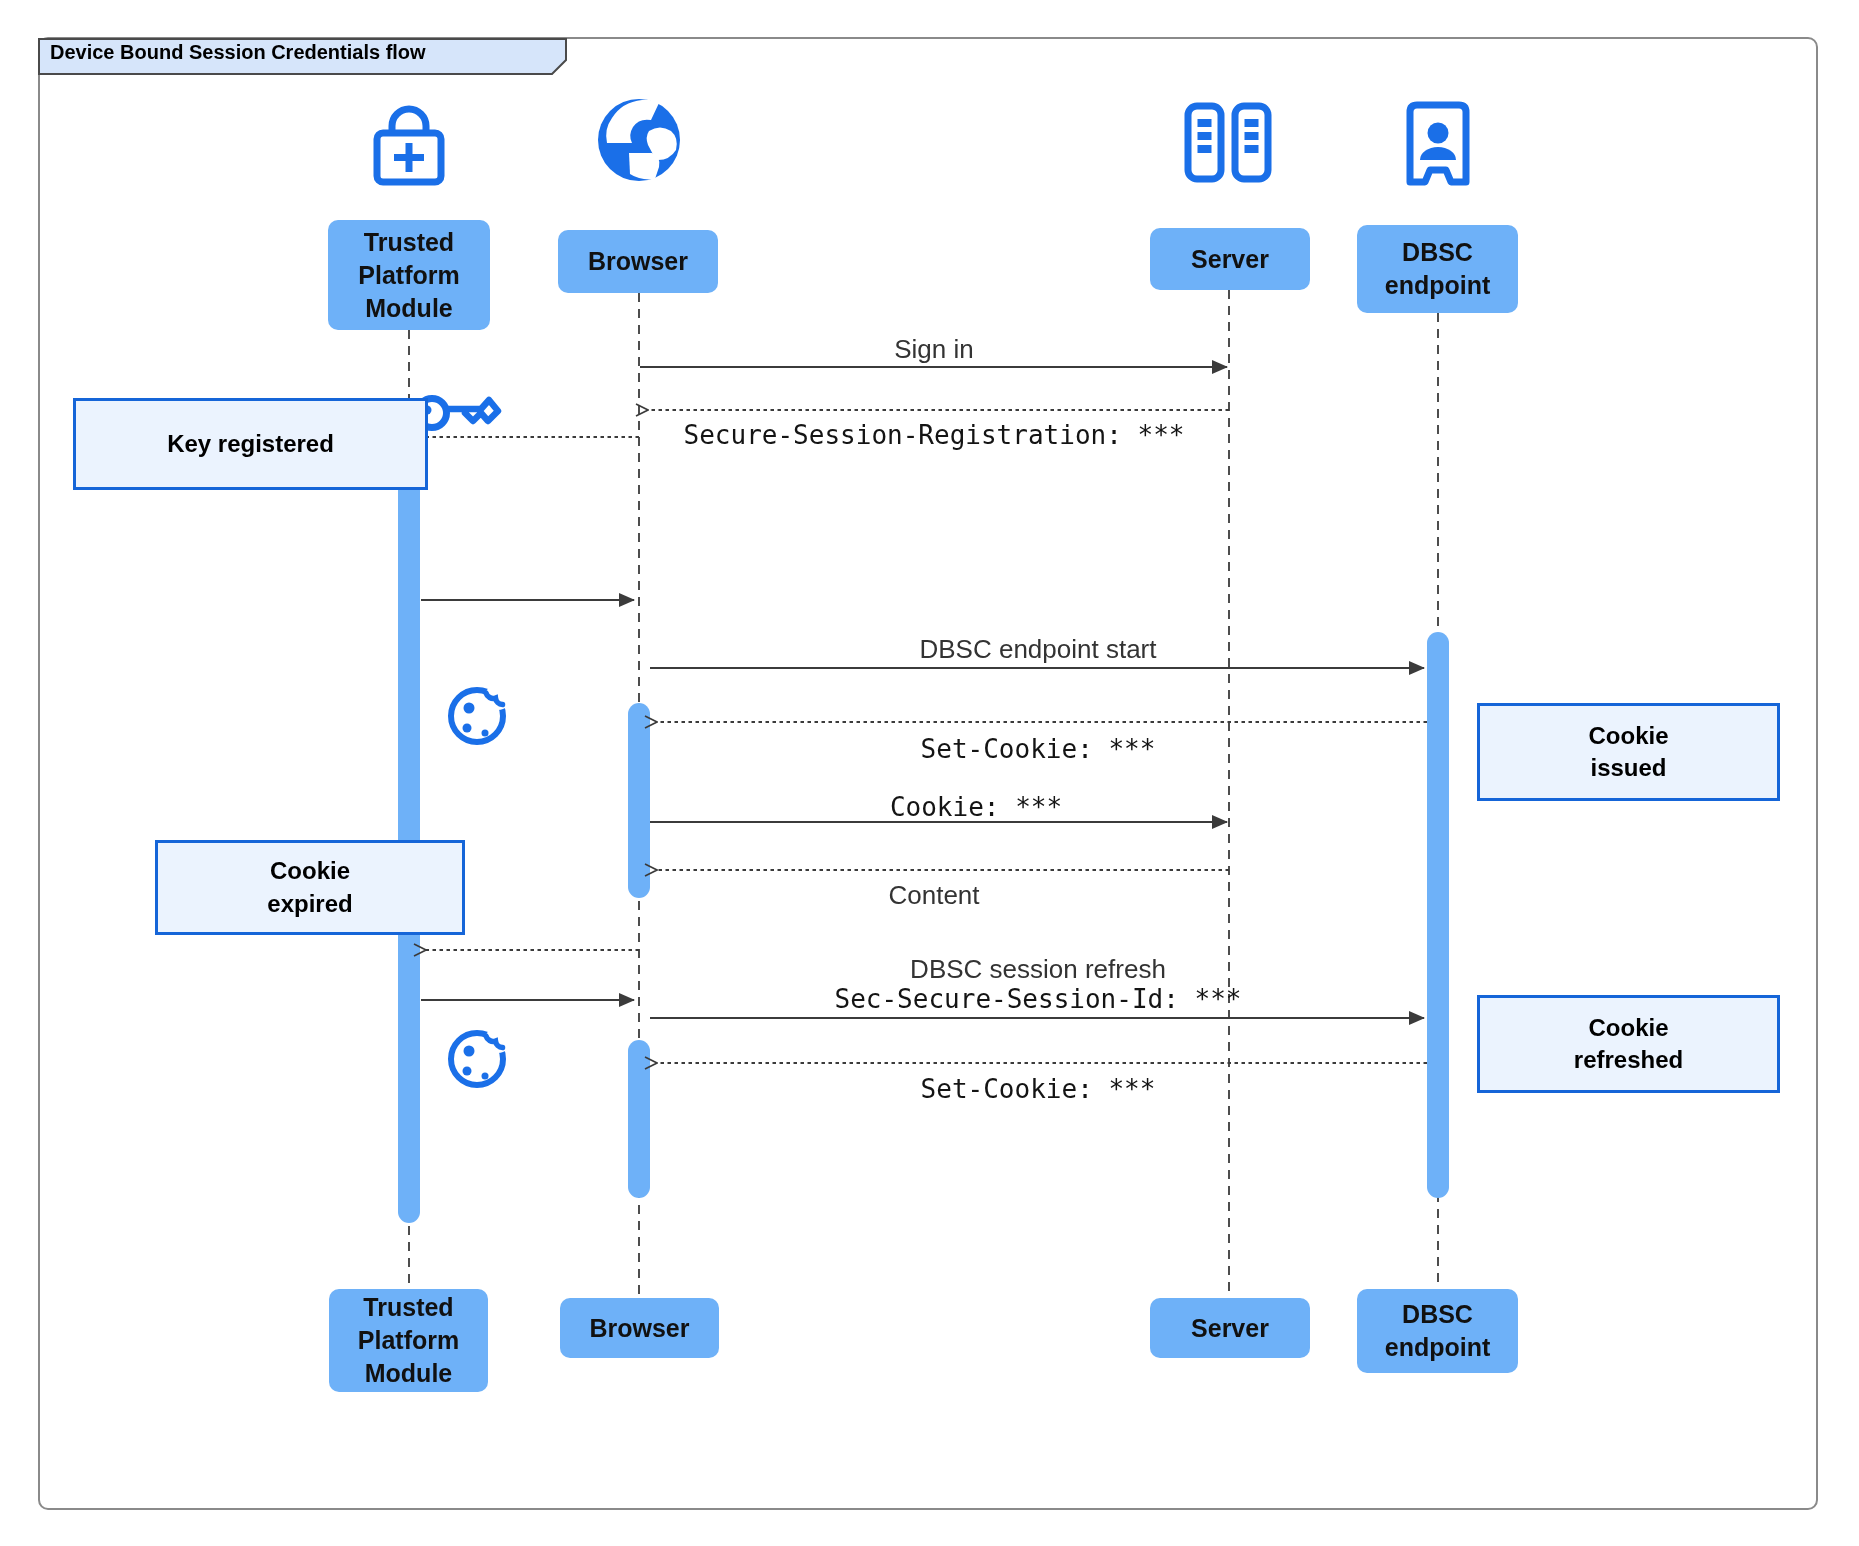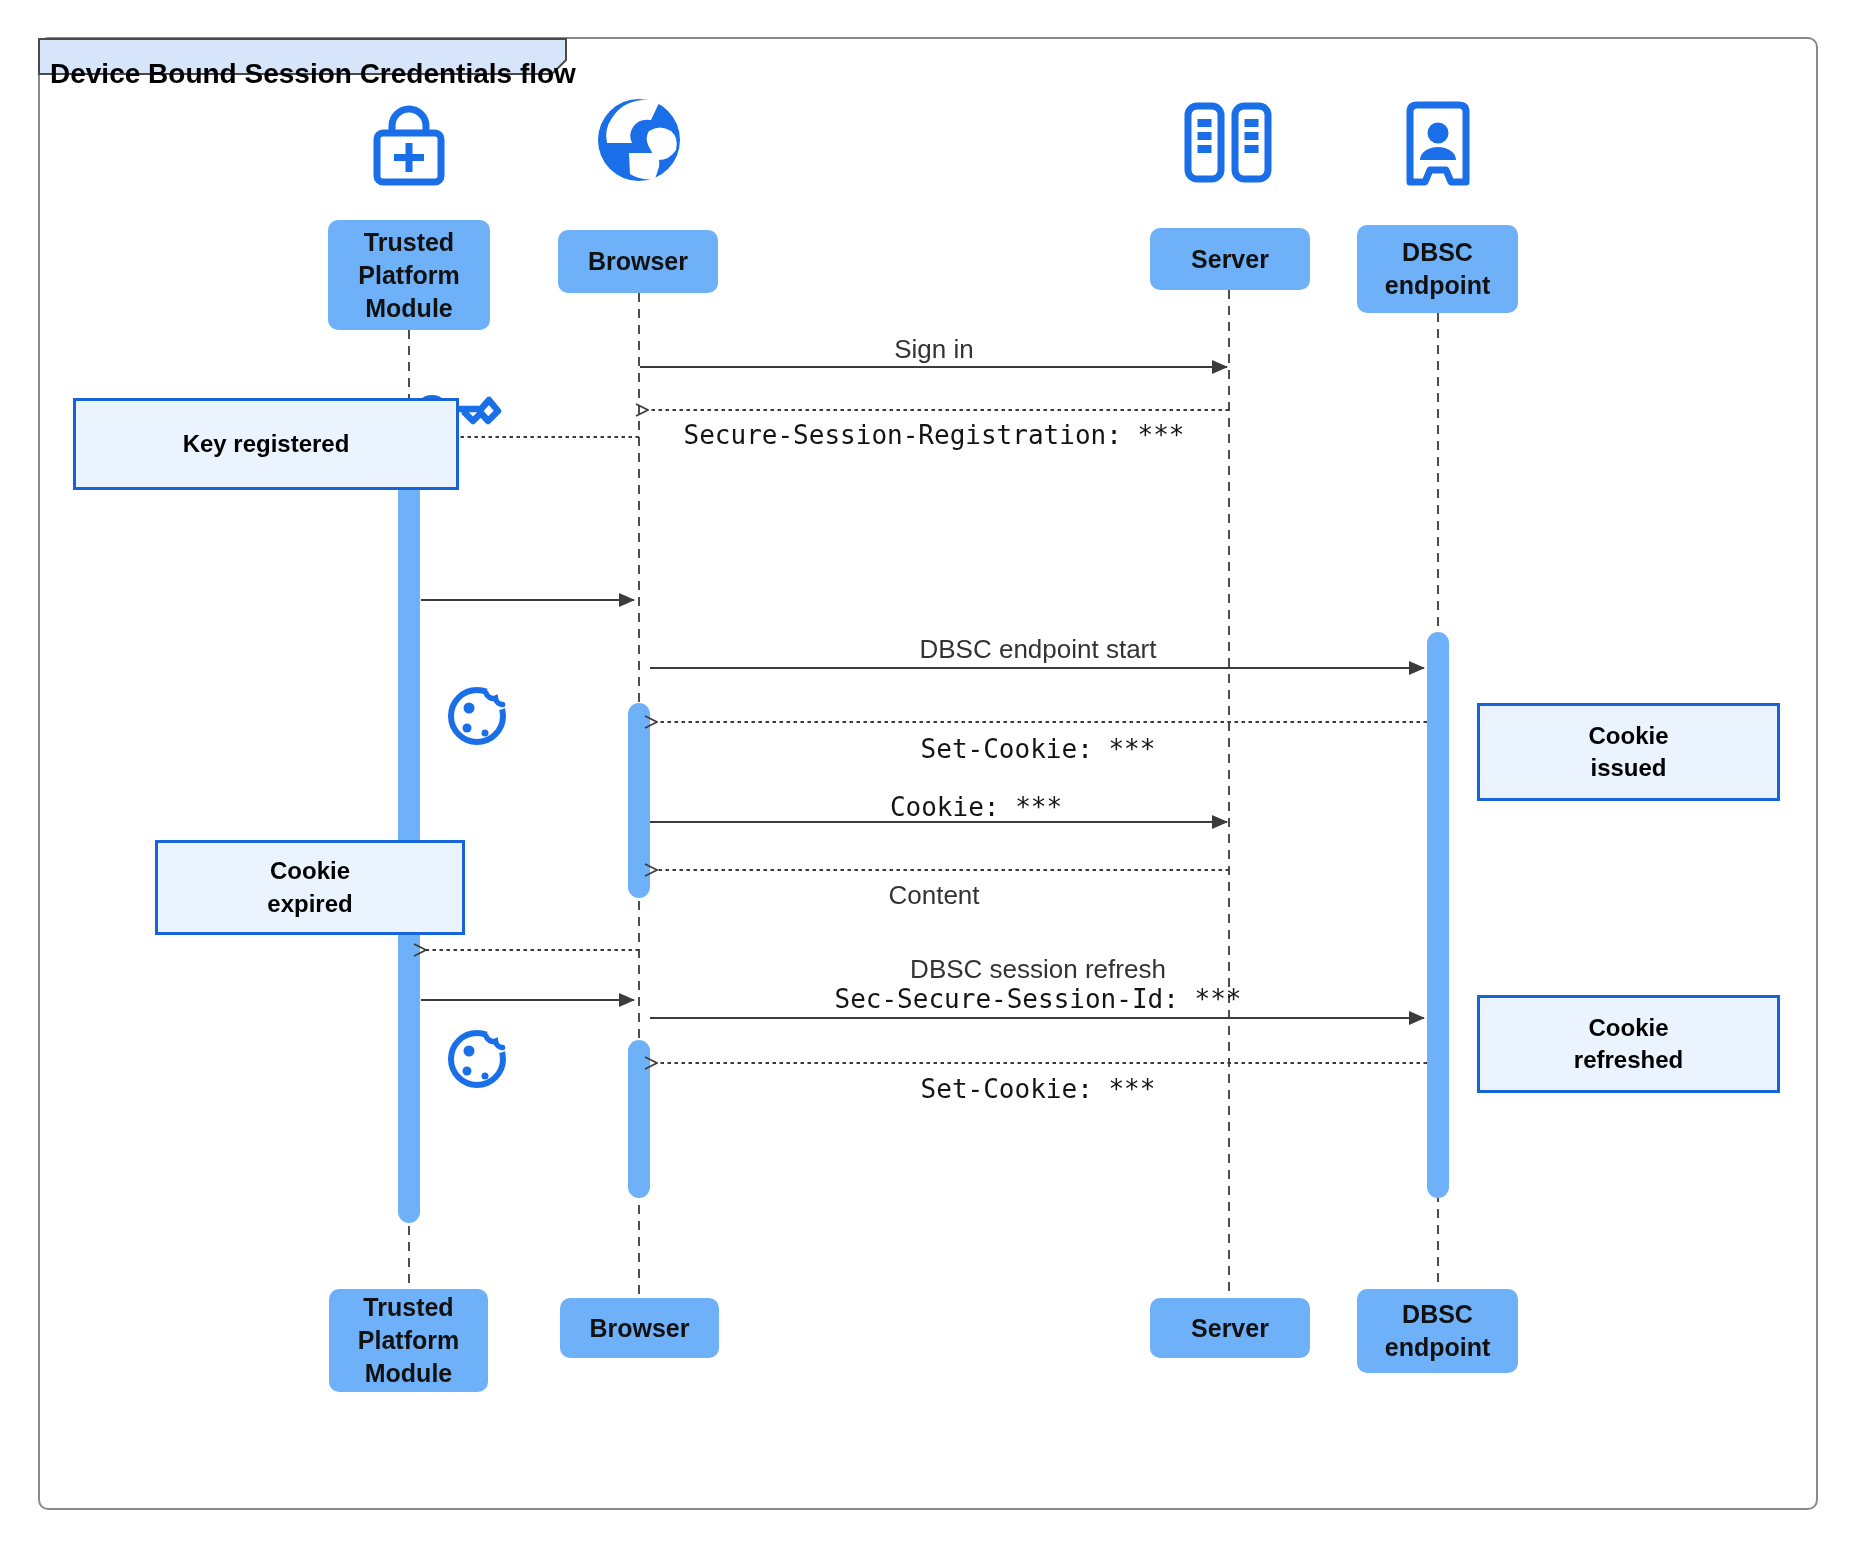--- a/index.html
+++ b/index.html
@@ -1,21 +1,21 @@
 <!DOCTYPE html>
 <html><head>
 <meta charset="utf-8">
 <style>
   html,body{margin:0;padding:0;background:#ffffff;}
   #stage{position:relative;width:1859px;height:1546px;background:#ffffff;overflow:hidden;
          font-family:"Liberation Sans","DejaVu Sans",sans-serif;}
   #frame{position:absolute;left:38px;top:37px;width:1776px;height:1469px;
          border:2px solid #8a8a8a;border-radius:10px;background:#ffffff;}
   svg.layer{position:absolute;left:0;top:0;width:1859px;height:1546px;}
-  .title{position:absolute;left:50px;top:41px;font-size:28px;font-weight:bold;color:#000;white-space:nowrap;margin-top:17px;}
+  .title{position:absolute;left:50px;top:41px;font-size:20px;font-weight:bold;color:#000;white-space:nowrap;}
   .actor{position:absolute;background:#6eb1f8;border-radius:10px;display:flex;align-items:center;justify-content:center;
          text-align:center;font-weight:bold;font-size:25px;color:#111;line-height:1.32;white-space:pre-line;}
   .note{position:absolute;background:#ebf3fe;border:3px solid #1565d8;display:flex;align-items:center;justify-content:center;
         text-align:center;font-weight:bold;font-size:24px;color:#000;line-height:1.35;white-space:pre-line;box-sizing:border-box;}
   .msg{position:absolute;transform:translateX(-50%);font-size:26px;color:#333;white-space:nowrap;}
   .msg.mono{font-family:"DejaVu Sans Mono","Liberation Mono",monospace;color:#141414;}
 </style>
 </head>
 <body>
 
@@ -118,21 +118,21 @@
 endpoint</div>
 
   <div class="actor" style="left:329px;top:1289px;width:159px;height:103px;">Trusted
 Platform
 Module</div>
   <div class="actor" style="left:560px;top:1298px;width:159px;height:60px;">Browser</div>
   <div class="actor" style="left:1150px;top:1298px;width:160px;height:60px;">Server</div>
   <div class="actor" style="left:1357px;top:1289px;width:161px;height:84px;">DBSC
 endpoint</div>
 
-  <div class="note" style="left:73px;top:398px;width:386px;height:92px;">Key registered</div>
+  <div class="note" style="left:73px;top:398px;width:355px;height:92px;">Key registered</div>
   <div class="note" style="left:155px;top:840px;width:310px;height:95px;">Cookie
 expired</div>
   <div class="note" style="left:1477px;top:703px;width:303px;height:98px;">Cookie
 issued</div>
   <div class="note" style="left:1477px;top:995px;width:303px;height:98px;">Cookie
 refreshed</div>
 
   <div class="msg" style="left:934px;top:334px;">Sign in</div>
   <div class="msg mono" style="left:934px;top:420px;">Secure-Session-Registration: ***</div>
   <div class="msg" style="left:1038px;top:634px;">DBSC endpoint start</div>

